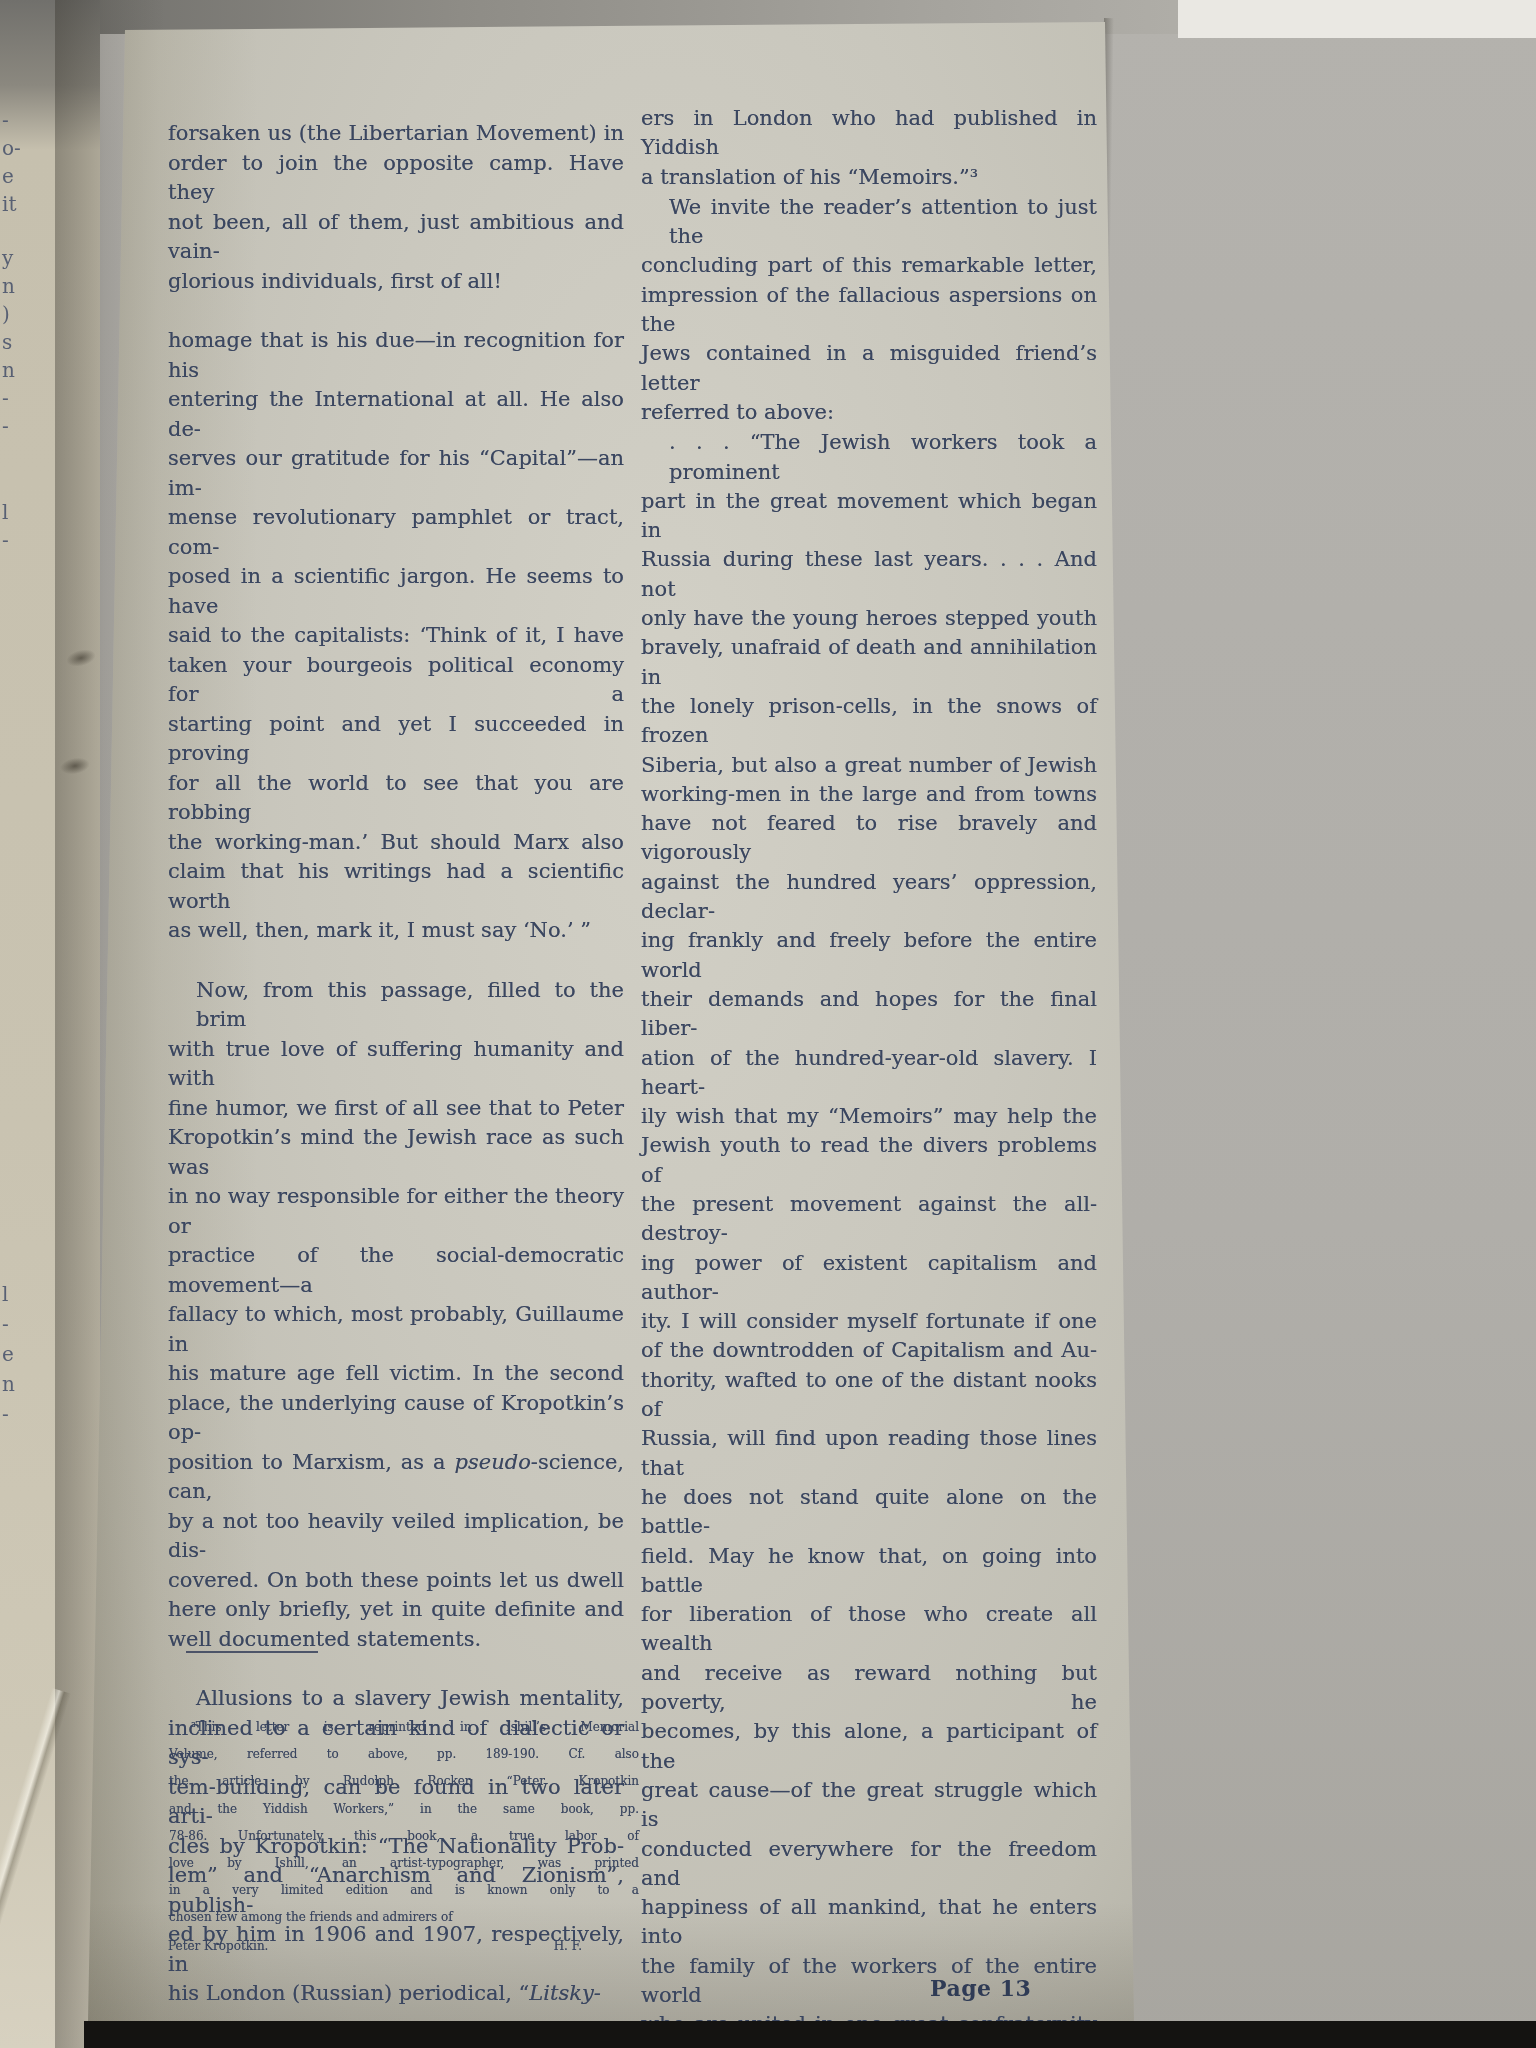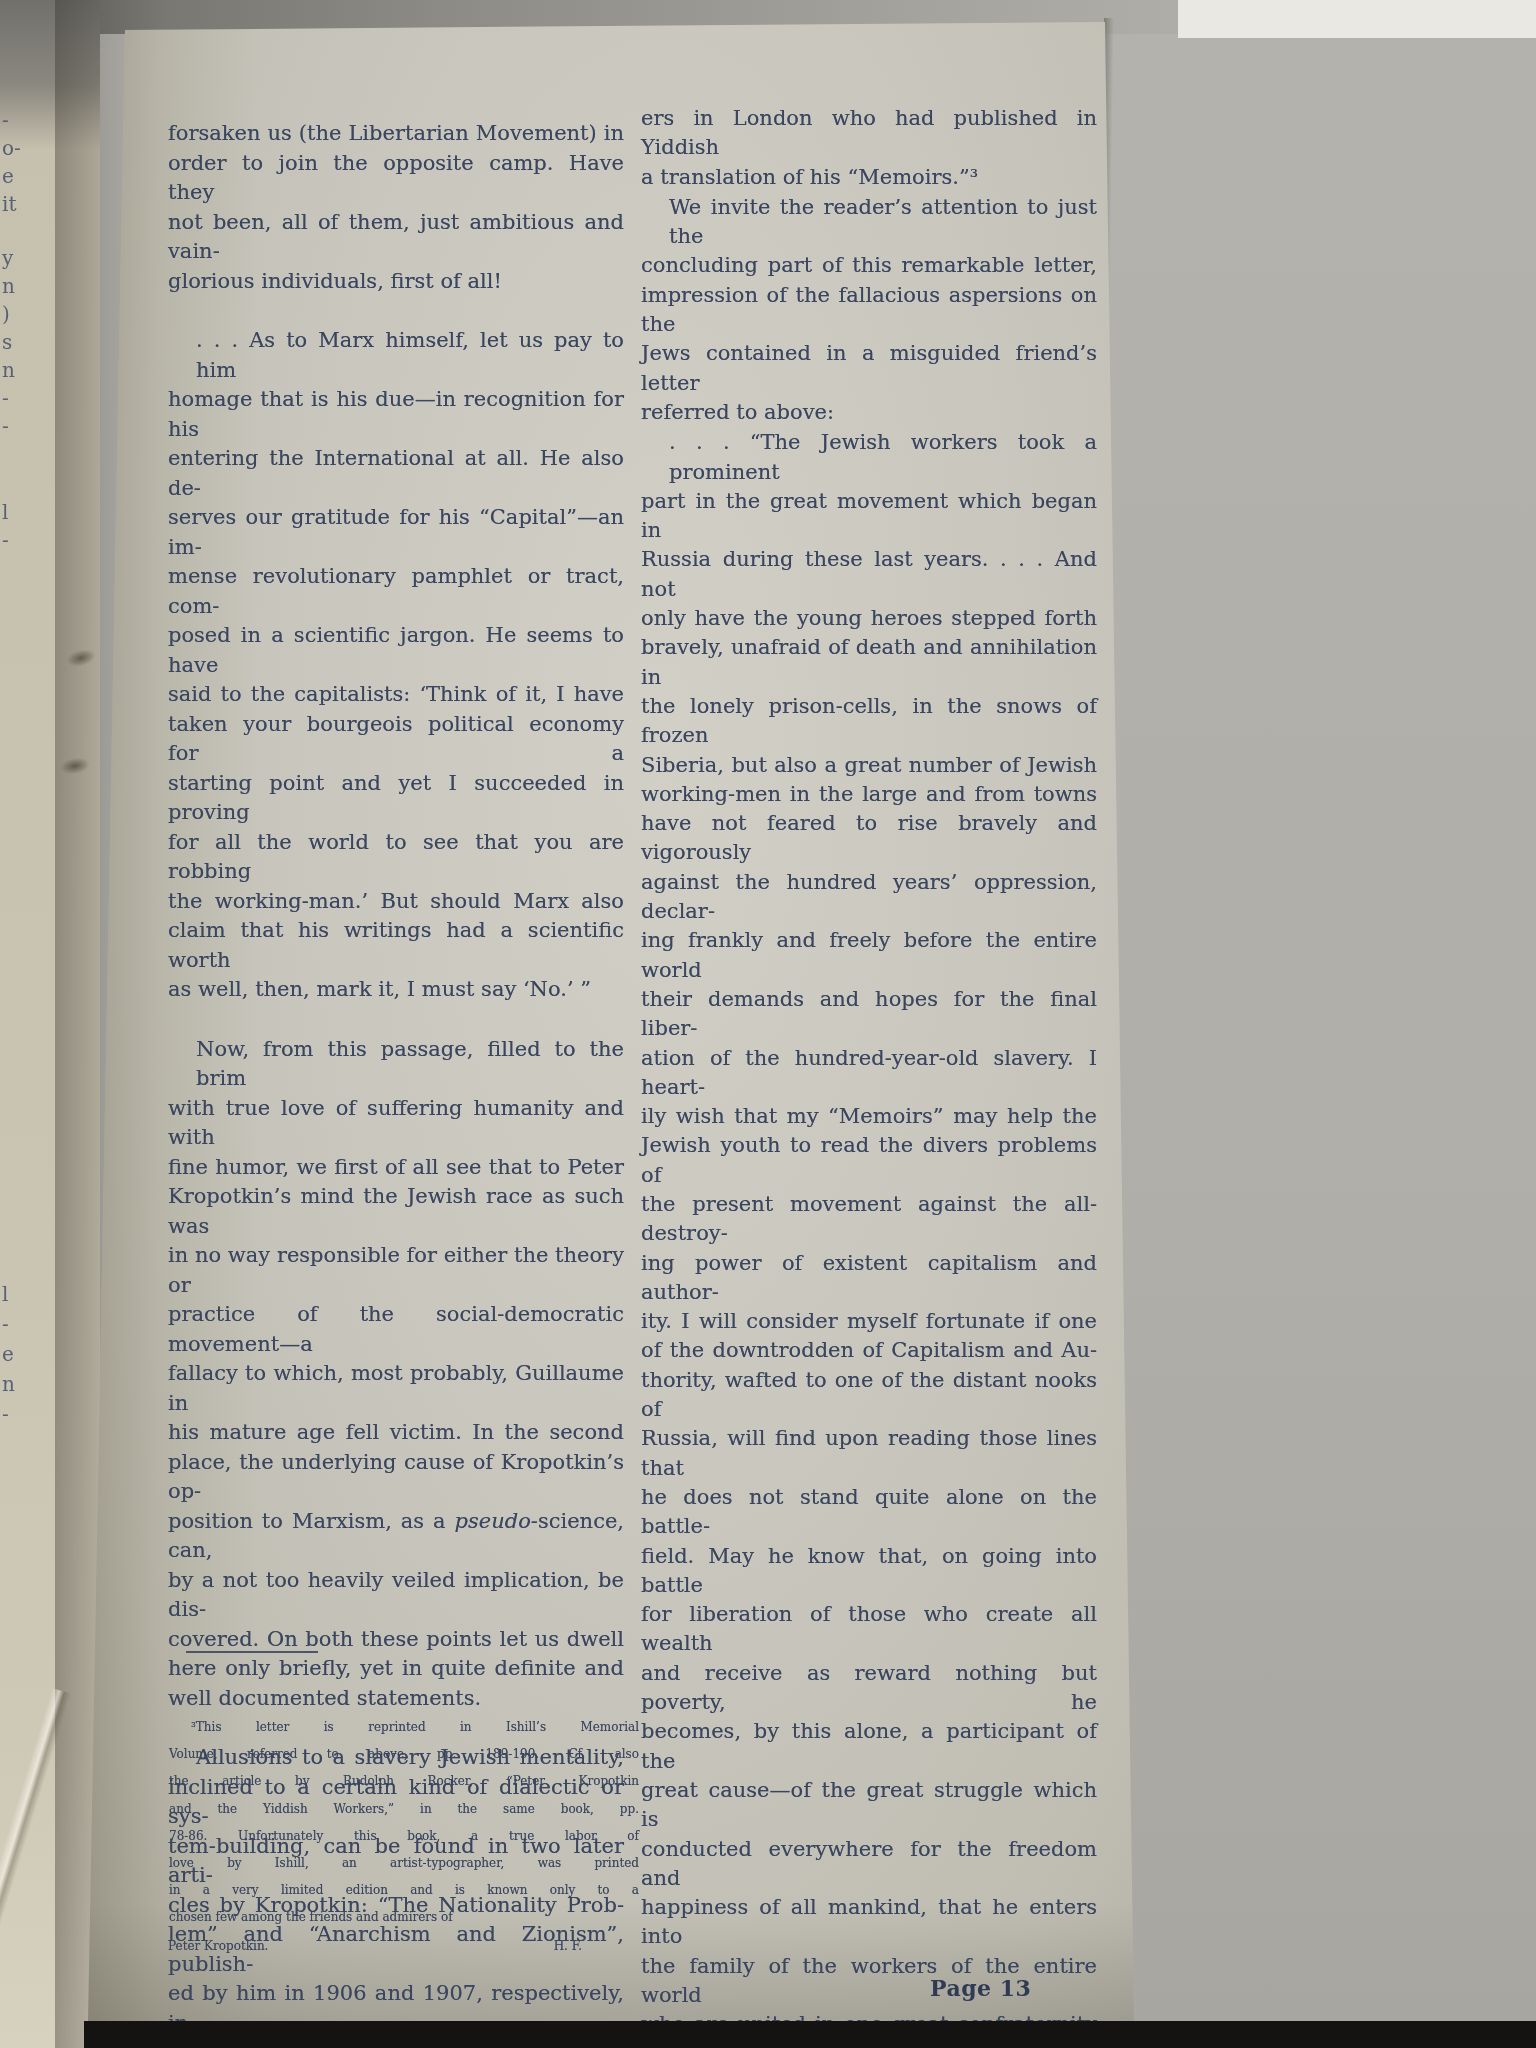--- a/index.html
+++ b/index.html
@@ -86,21 +86,20 @@
 
   <div class="page">
     <div class="col col-left ink">
       <div class="para">
           <div class="tl"><span>forsaken us (the Libertarian Movement) in</span></div>
           <div class="tl"><span>order to join the opposite camp. Have they</span></div>
           <div class="tl"><span>not been, all of them, just ambitious and vain-</span></div>
           <div class="tl"><span>glorious individuals, first of all!</span></div>
         </div>
       <div class="para">
-          <div class="tl ind"><span>. . . As to Marx himself, let us pay to him</span></div>
           <div class="tl"><span>homage that is his due—in recognition for his</span></div>
           <div class="tl"><span>entering the International at all. He also de-</span></div>
           <div class="tl"><span>serves our gratitude for his “Capital”—an im-</span></div>
           <div class="tl"><span>mense revolutionary pamphlet or tract, com-</span></div>
           <div class="tl"><span>posed in a scientific jargon. He seems to have</span></div>
           <div class="tl"><span>said to the capitalists: ‘Think of it, I have</span></div>
           <div class="tl"><span>taken your bourgeois political economy for a</span></div>
           <div class="tl"><span>starting point and yet I succeeded in proving</span></div>
           <div class="tl"><span>for all the world to see that you are robbing</span></div>
           <div class="tl"><span>the working-man.’ But should Marx also</span></div>
@@ -161,21 +160,21 @@
           <div class="tl ind"><span>We invite the reader’s attention to just the</span></div>
           <div class="tl"><span>concluding part of this remarkable letter,</span></div>
           <div class="tl"><span>impression of the fallacious aspersions on the</span></div>
           <div class="tl"><span>Jews contained in a misguided friend’s letter</span></div>
           <div class="tl"><span>referred to above:</span></div>
         </div>
       <div class="para-tight">
           <div class="tl ind"><span>. . . “The Jewish workers took a prominent</span></div>
           <div class="tl"><span>part in the great movement which began in</span></div>
           <div class="tl"><span>Russia during these last years. . . . And not</span></div>
-          <div class="tl"><span>only have the young heroes stepped forth</span></div>
+          <div class="tl"><span>only have the young heroes stepped youth</span></div>
           <div class="tl"><span>bravely, unafraid of death and annihilation in</span></div>
           <div class="tl"><span>the lonely prison-cells, in the snows of frozen</span></div>
           <div class="tl"><span>Siberia, but also a great number of Jewish</span></div>
           <div class="tl"><span>working-men in the large and from towns</span></div>
           <div class="tl"><span>have not feared to rise bravely and vigorously</span></div>
           <div class="tl"><span>against the hundred years’ oppression, declar-</span></div>
           <div class="tl"><span>ing frankly and freely before the entire world</span></div>
           <div class="tl"><span>their demands and hopes for the final liber-</span></div>
           <div class="tl"><span>ation of the hundred-year-old slavery. I heart-</span></div>
           <div class="tl"><span>ily wish that my “Memoirs” may help the</span></div>

